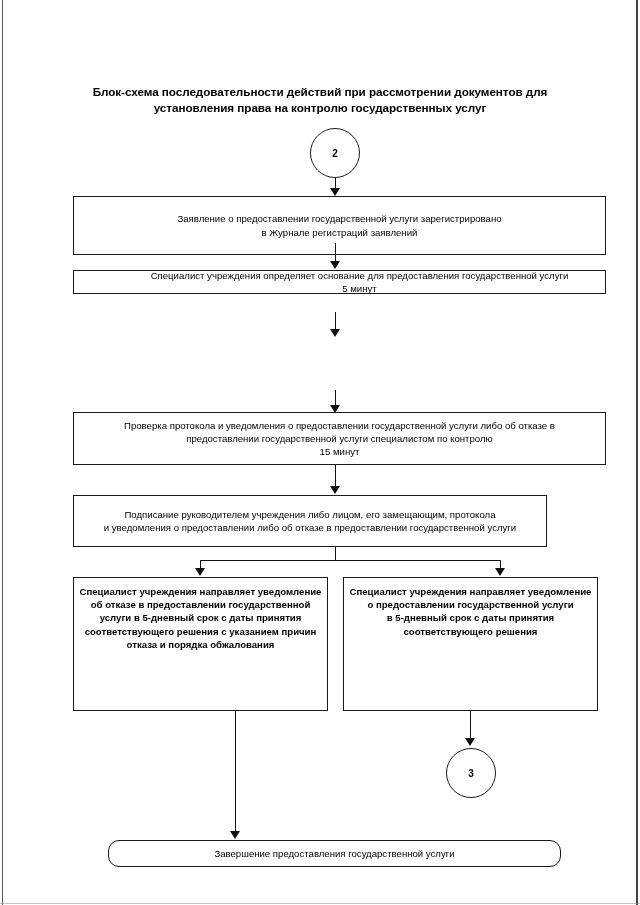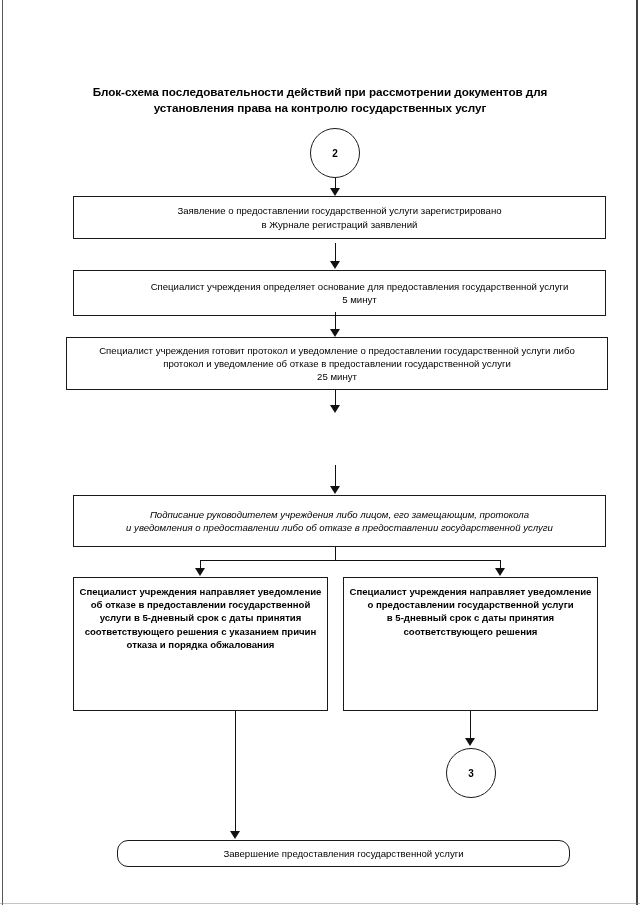--- a/index.html
+++ b/index.html
@@ -131,46 +131,46 @@
 
 
   <div class="doc-title">Блок-схема последовательности действий при рассмотрении документов для установления права на контролю государственных услуг</div>
 
   <div class="terminator" style="left:310px; top:128px; width:50px; height:50px;">
     <span>2</span>
   </div>
   <div class="conn-line conn-v" style="left:335px; top:178px; height:12px;"></div>
   <div class="arrow-down" style="left:330px; top:188px;"></div>
 
-  <div class="node center-v" style="left:73px; top:196px; width:533px; height:43px;">
+  <div class="node center-v" style="left:73px; top:196px; width:533px; height:59px;">
     <span class="txt">Заявление о предоставлении государственной услуги зарегистрировано
 в Журнале регистраций заявлений</span>
   </div>
   <div class="conn-line conn-v" style="left:335px; top:243px; height:19px;"></div>
   <div class="arrow-down" style="left:330px; top:261px;"></div>
 
-  <div class="node center-v" style="left:73px; top:270px; width:533px; height:46px;padding-left:40px;">
+  <div class="node center-v" style="left:73px; top:270px; width:533px; height:24px;padding-left:40px;">
     <span class="txt">Специалист учреждения определяет основание для предоставления государственной услуги
 5 минут</span>
   </div>
   <div class="conn-line conn-v" style="left:335px; top:312px; height:18px;"></div>
   <div class="arrow-down" style="left:330px; top:329px;"></div>
 
-  <div class="node center-v" style="left:66px; top:337px; width:542px; height:53px;">
-    <span class="txt">Специалист учреждения готовит протокол и уведомление о предоставлении государственной услуги либо
-протокол и уведомление об отказе в предоставлении государственной услуги
-25 минут</span>
-  </div>
   <div class="conn-line conn-v" style="left:335px; top:390px; height:17px;"></div>
   <div class="arrow-down" style="left:330px; top:405px;"></div>
 
+  <div class="node center-v" style="left:73px; top:412px; width:533px; height:53px;">
+    <span class="txt">Проверка протокола и уведомления о предоставлении государственной услуги либо об отказе в
+предоставлении государственной услуги специалистом по контролю
+15 минут</span>
+  </div>
   <div class="conn-line conn-v" style="left:335px; top:465px; height:22px;"></div>
   <div class="arrow-down" style="left:330px; top:486px;"></div>
 
-  <div class="node center-v" style="left:73px; top:495px; width:533px; height:52px;font-style:italic;">
+  <div class="node center-v" style="left:73px; top:495px; width:474px; height:52px;">
     <span class="txt">Подписание руководителем учреждения либо лицом, его замещающим, протокола
 и уведомления о предоставлении либо об отказе в предоставлении государственной услуги</span>
   </div>
 
   <div class="conn-line conn-h" style="left:200px; top:560px; width:300px;"></div>
   <div class="conn-line conn-v" style="left:335px; top:547px; height:14px;"></div>
   <div class="conn-line conn-v" style="left:200px; top:560px; height:9px;"></div>
   <div class="arrow-down" style="left:195px; top:568px;"></div>
   <div class="conn-line conn-v" style="left:500px; top:560px; height:9px;"></div>
   <div class="arrow-down" style="left:495px; top:568px;"></div>
@@ -192,17 +192,17 @@
 
   <div class="conn-line conn-v" style="left:470px; top:711px; height:28px;"></div>
   <div class="arrow-down" style="left:465px; top:738px;"></div>
   <div class="terminator" style="left:446px; top:748px; width:50px; height:50px;">
     <span>3</span>
   </div>
 
   <div class="conn-line conn-v" style="left:235px; top:711px; height:121px;"></div>
   <div class="arrow-down" style="left:230px; top:831px;"></div>
 
-  <div class="node rounded center-v" style="left:117px; top:840px; width:453px; height:27px;">
+  <div class="node rounded center-v" style="left:108px; top:840px; width:453px; height:27px;">
     <span class="txt">Завершение предоставления государственной услуги</span>
   </div>
 
 </div>
 
 </body></html>

